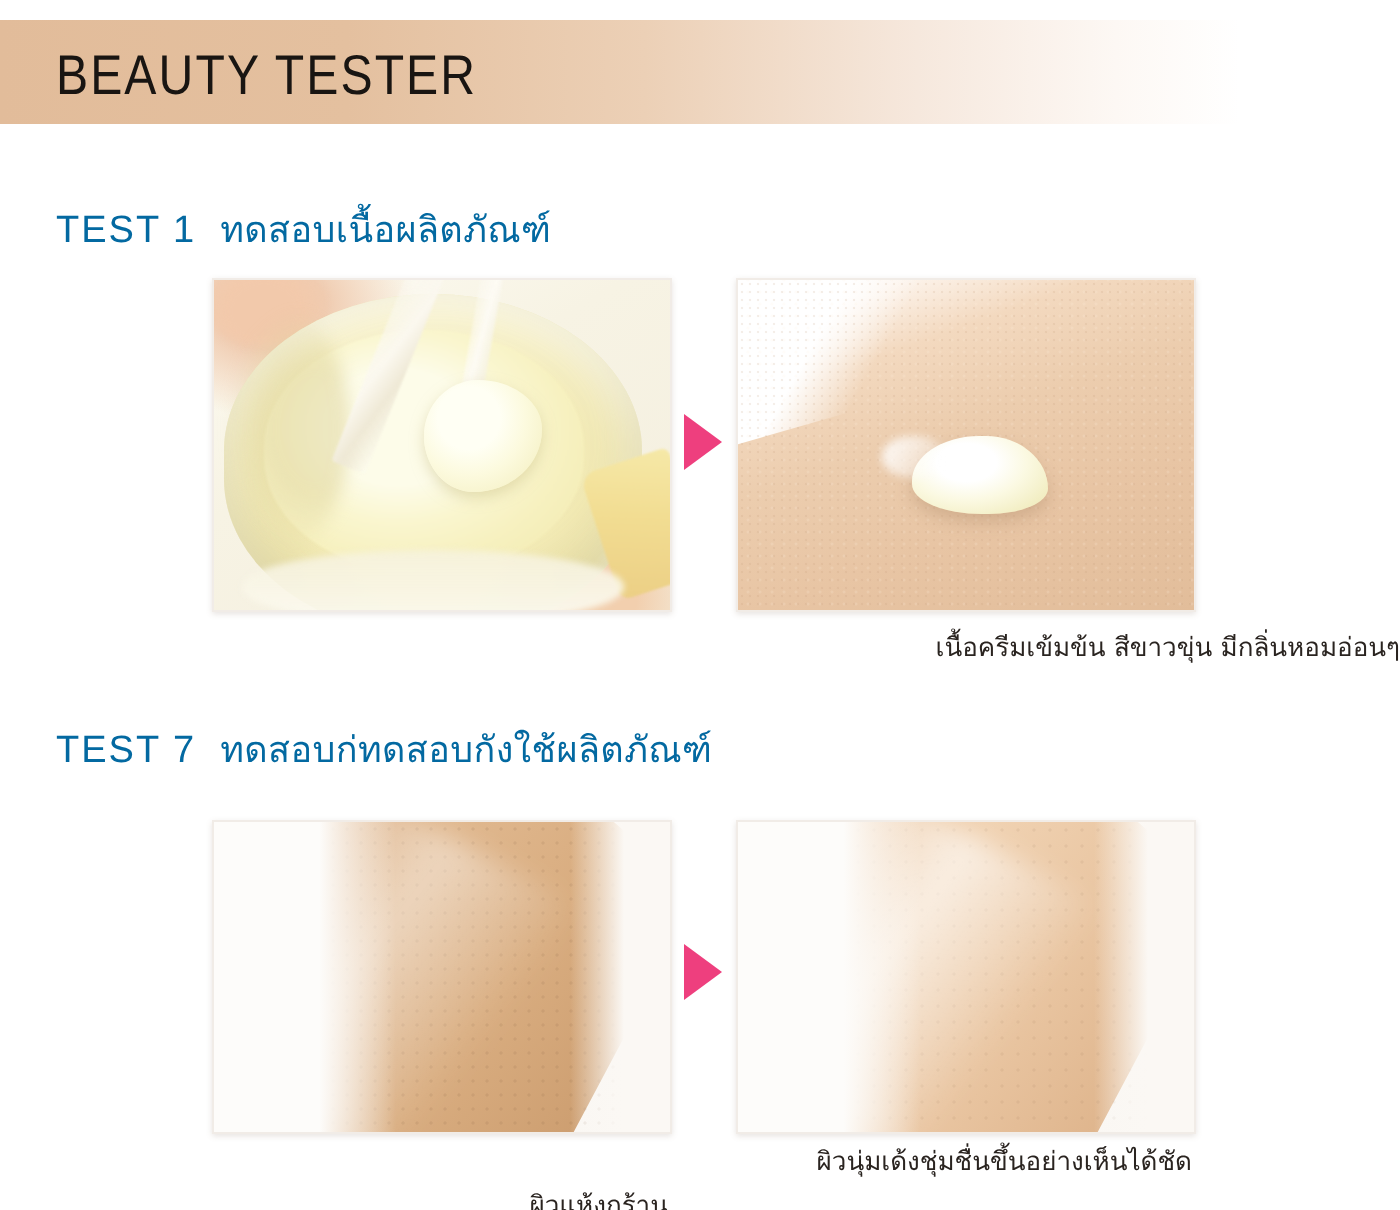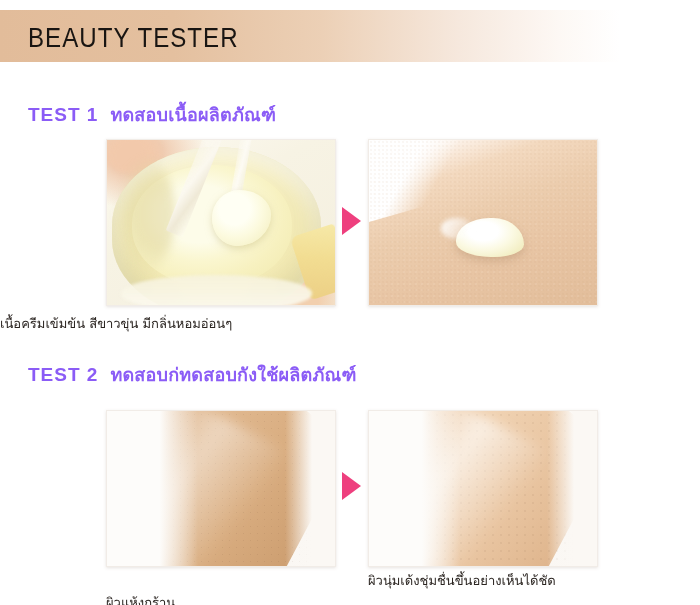--- a/index.html
+++ b/index.html
@@ -41,22 +41,22 @@
     color: #191512;
     transform: scaleX(0.86);
     transform-origin: left center;
     white-space: nowrap;
   }
 
   
   .section-heading {
     position: absolute;
     font-size: 19px;
-    font-weight: 700;
-    color: #8b5cf6;
+    font-weight: 400;
+    color: #0369a1;
     white-space: nowrap;
     letter-spacing: 0.2px;
   }
   .section-heading .lead { letter-spacing: 1px; }
   .section-heading .thai {
     font-family: "DejaVu Sans", "Liberation Sans", sans-serif;
     font-size: 18px;
     margin-left: 12px;
   }
   #heading-test1 { left: 28px; top: 100px; }
@@ -322,21 +322,21 @@
   #arrow-test1 { left: 342px; top: 207px; border-left: 19px solid #ee3f7e; }
   #arrow-test2 { left: 342px; top: 472px; border-left: 19px solid #ee3f7e; }
 
   
   .caption {
     position: absolute;
     font-family: "DejaVu Sans", "Liberation Sans", sans-serif;
     font-size: 13px;
     color: #2a2420;
     white-space: nowrap;
-    text-align: left;
+    text-align: right;
   }
   #caption-test1 { left: 0; top: 313px; width: 700px; }
   #caption-before { left: 106px; top: 592px; width: 228px; }
   #caption-after  { left: 368px; top: 570px; width: 228px; }
 </style>
 </head>
 <body>
 
 <div class="header-band"></div>
 <div class="header-title">BEAUTY TESTER</div>
@@ -367,21 +367,21 @@
     <div class="photo-skin"></div>
     <div class="skin-corner"></div>
     <div class="skin-texture"></div>
     <div class="cream-blob-skin"></div>
   </div>
 </div>
 
 <div class="caption" id="caption-test1">เนื้อครีมเข้มข้น สีขาวขุ่น มีกลิ่นหอมอ่อนๆ</div>
 
 <div class="section-heading" id="heading-test2">
-  <span class="lead">TEST 2</span><span class="thai">ทดสอบก่ทดสอบกังใช้ผลิตภัณฑ์</span>
+  <span class="lead">TEST 7</span><span class="thai">ทดสอบก่ทดสอบกังใช้ผลิตภัณฑ์</span>
 </div>
 
 <div class="panel arm-before" id="panel-arm-before">
   <div class="panel-inner">
     <div class="photo-arm"></div>
     <div class="arm-shape"></div>
     <div class="arm-pores"></div>
     <div class="arm-sheen"></div>
     <div class="arm-bg-left"></div>
     <div class="arm-bg-right"></div>

